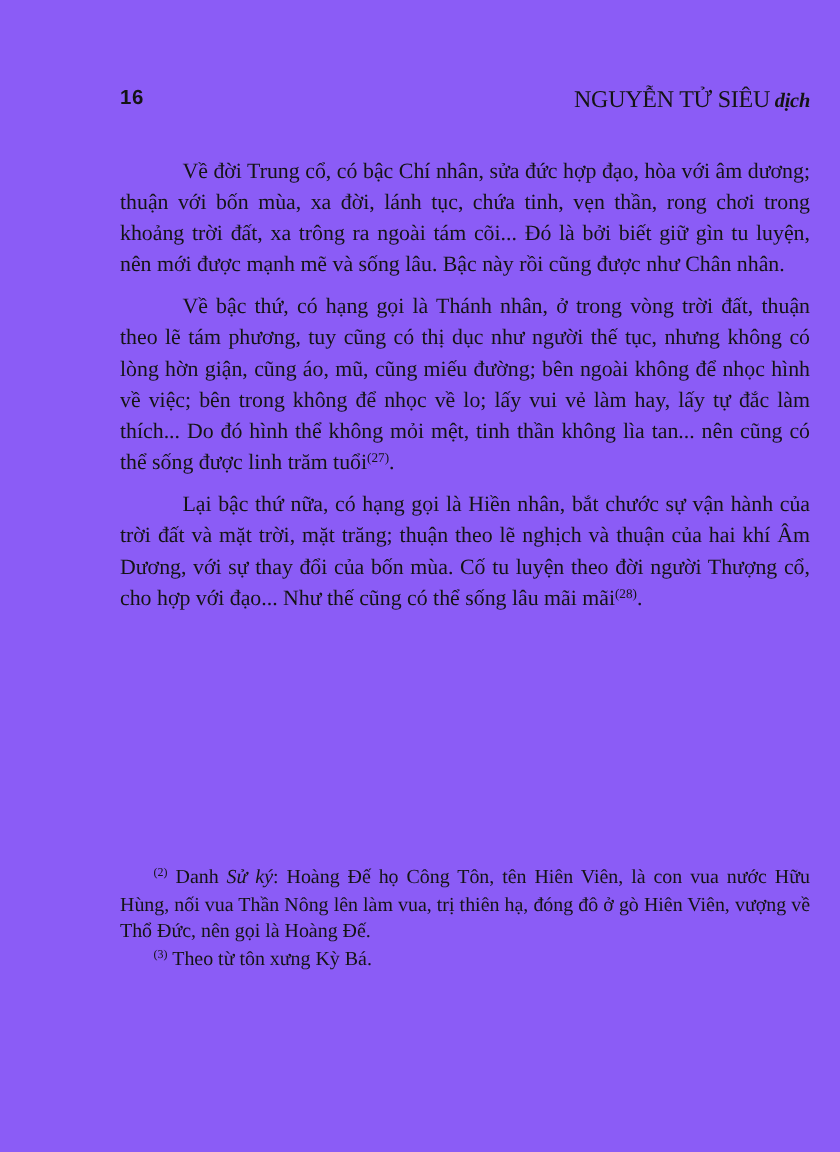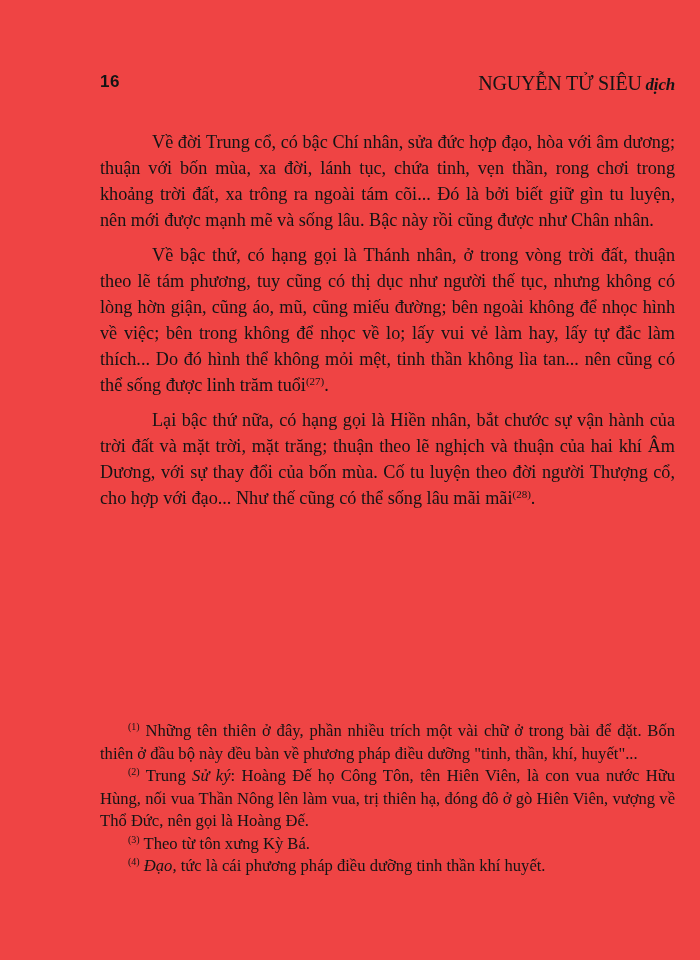--- a/index.html
+++ b/index.html
@@ -1,17 +1,17 @@
 <!DOCTYPE html>
 <html><head>
 <meta charset="utf-8">
 <style>
   html, body { margin: 0; padding: 0; background: #ffffff; }
   body { width: 700px; height: 960px; position: relative; overflow: hidden; color: #141414; }
-  .page { position: absolute; left: 0; top: 0; width: 700px; height: 960px; background: #ef4444; }
+  .page { position: absolute; left: 0; top: 0; width: 700px; height: 960px; background: #8b5cf6; }
   .header { position: absolute; left: 100px; top: 72px; width: 575px; height: 24px; }
   .page-num { position: absolute; left: 0; top: 0; font-family: "Liberation Sans", sans-serif; font-weight: bold; font-size: 17px; letter-spacing: 0.5px; }
   .running-head { position: absolute; right: 0; top: 0; font-family: "Liberation Serif", serif; font-size: 16px; letter-spacing: -0.2px; }
   .running-head .name { text-transform: uppercase; font-size: 20px; }
   .running-head .role { font-style: italic; font-size: 17px; font-weight: bold; }
   .body { position: absolute; left: 100px; top: 112px; width: 575px; font-family: "Liberation Serif", serif; font-size: 18.2px; line-height: 26px; text-align: justify; }
   .body p { margin: 0; }
   .body p.indent { text-indent: 52px; margin-top: 9px; }
   .body p.first { text-indent: 0; }
   sup { font-size: 11px; line-height: 0; vertical-align: 6px; }
@@ -32,19 +32,17 @@
   </div>
 
   <div class="body">
     <p class="indent" style="margin-top:17px"><span>Về đời Trung cổ, có bậc Chí nhân, sửa đức hợp đạo, hòa với âm dương; thuận với bốn mùa, xa đời, lánh tục, chứa tinh, vẹn thần, rong chơi trong khoảng trời đất, xa trông ra ngoài tám cõi... Đó là bởi biết giữ gìn tu luyện, nên mới được mạnh mẽ và sống lâu. Bậc này rồi cũng được như Chân nhân.</span></p>
     <p class="indent"><span>Về bậc thứ, có hạng gọi là Thánh nhân, ở trong vòng trời đất, thuận theo lẽ tám phương, tuy cũng có thị dục như người thế tục, nhưng không có lòng hờn giận, cũng áo, mũ, cũng miếu đường; bên ngoài không để nhọc hình về việc; bên trong không để nhọc về lo; lấy vui vẻ làm hay, lấy tự đắc làm thích... Do đó hình thể không mỏi mệt, tinh thần không lìa tan... nên cũng có thể sống được linh trăm tuổi</span><sup>(27)</sup><span>.</span></p>
     <p class="indent"><span>Lại bậc thứ nữa, có hạng gọi là Hiền nhân, bắt chước sự vận hành của trời đất và mặt trời, mặt trăng; thuận theo lẽ nghịch và thuận của hai khí Âm Dương, với sự thay đổi của bốn mùa. Cố tu luyện theo đời người Thượng cổ, cho hợp với đạo... Như thế cũng có thể sống lâu mãi mãi</span><sup>(28)</sup><span>.</span></p>
   </div>
 
 
   <div class="notes">
-    <p><sup>(1)</sup><span> Những tên thiên ở đây, phần nhiều trích một vài chữ ở trong bài để đặt. Bốn thiên ở đầu bộ này đều bàn về phương pháp điều dưỡng "tinh, thần, khí, huyết"...</span></p>
-    <p><sup>(2)</sup><span> Trung </span><span class="it">Sử ký</span><span>: Hoàng Đế họ Công Tôn, tên Hiên Viên, là con vua nước Hữu Hùng, nối vua Thần Nông lên làm vua, trị thiên hạ, đóng đô ở gò Hiên Viên, vượng về Thổ Đức, nên gọi là Hoàng Đế.</span></p>
+    <p><sup>(2)</sup><span> Danh </span><span class="it">Sử ký</span><span>: Hoàng Đế họ Công Tôn, tên Hiên Viên, là con vua nước Hữu Hùng, nối vua Thần Nông lên làm vua, trị thiên hạ, đóng đô ở gò Hiên Viên, vượng về Thổ Đức, nên gọi là Hoàng Đế.</span></p>
     <p><sup>(3)</sup><span> Theo từ tôn xưng Kỳ Bá.</span></p>
-    <p><sup>(4)</sup><span> </span><span class="it">Đạo,</span><span> tức là cái phương pháp điều dưỡng tinh thần khí huyết.</span></p>
   </div>
 
 </div>
 
 </body></html>

